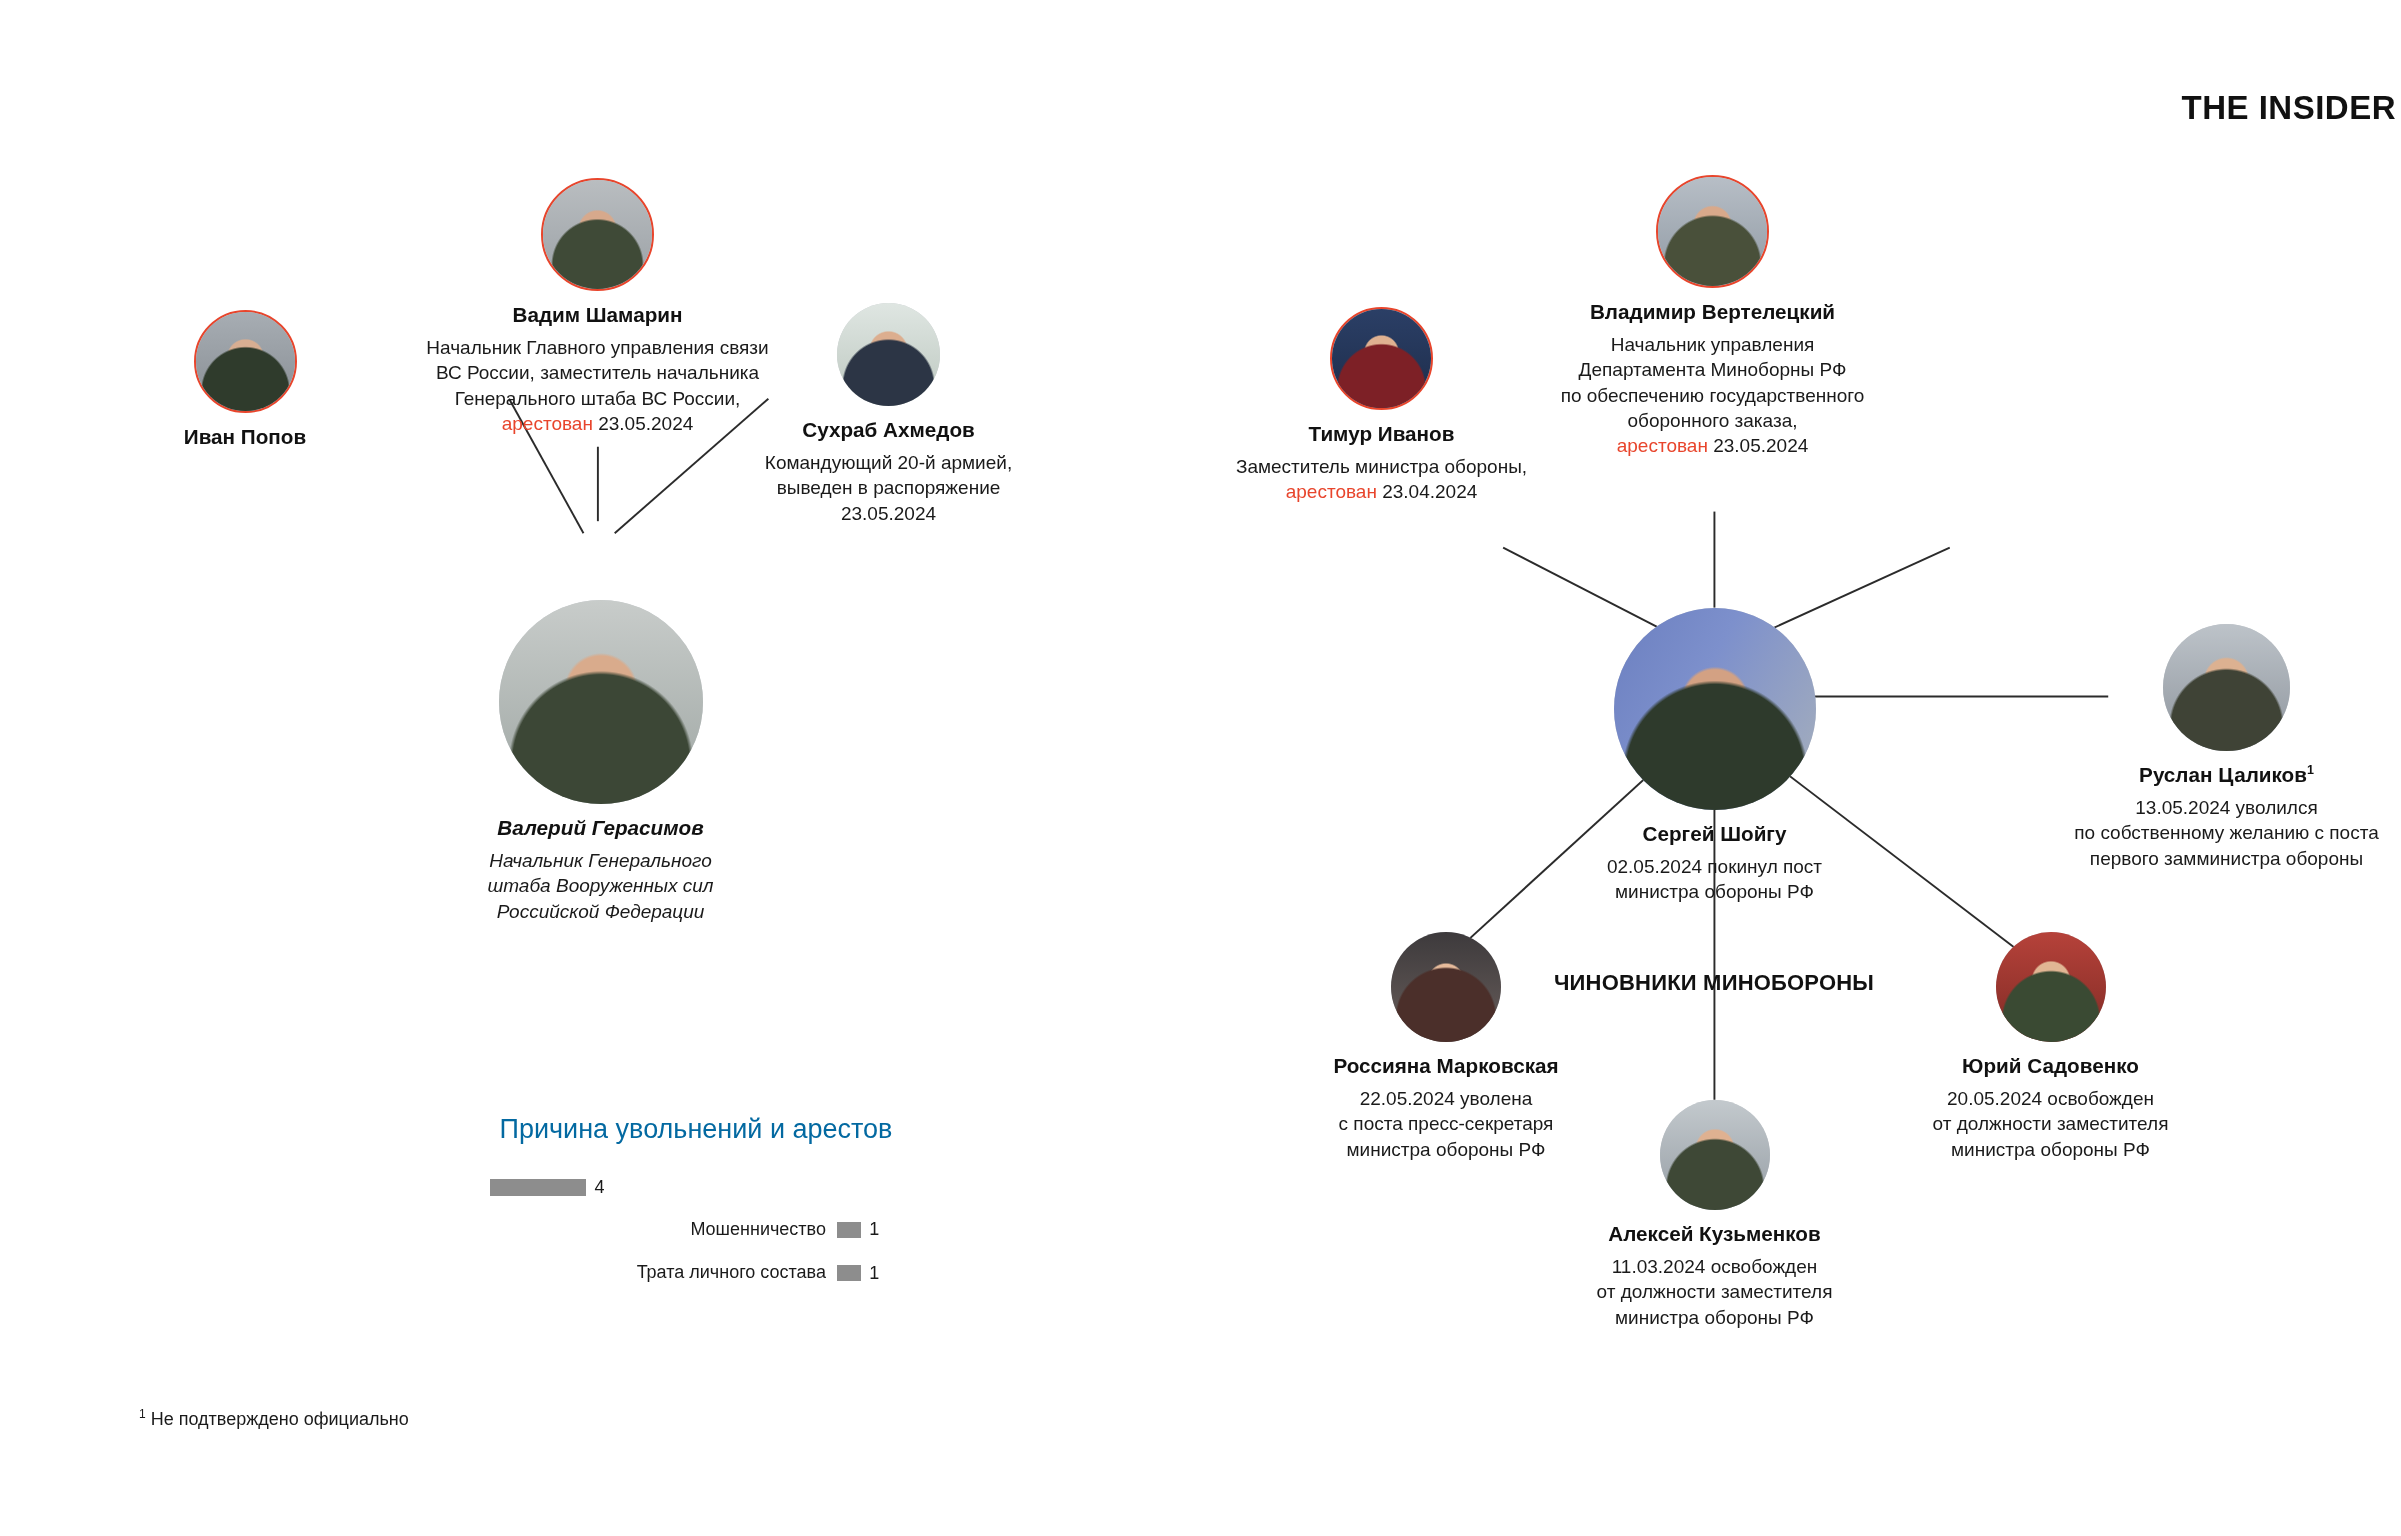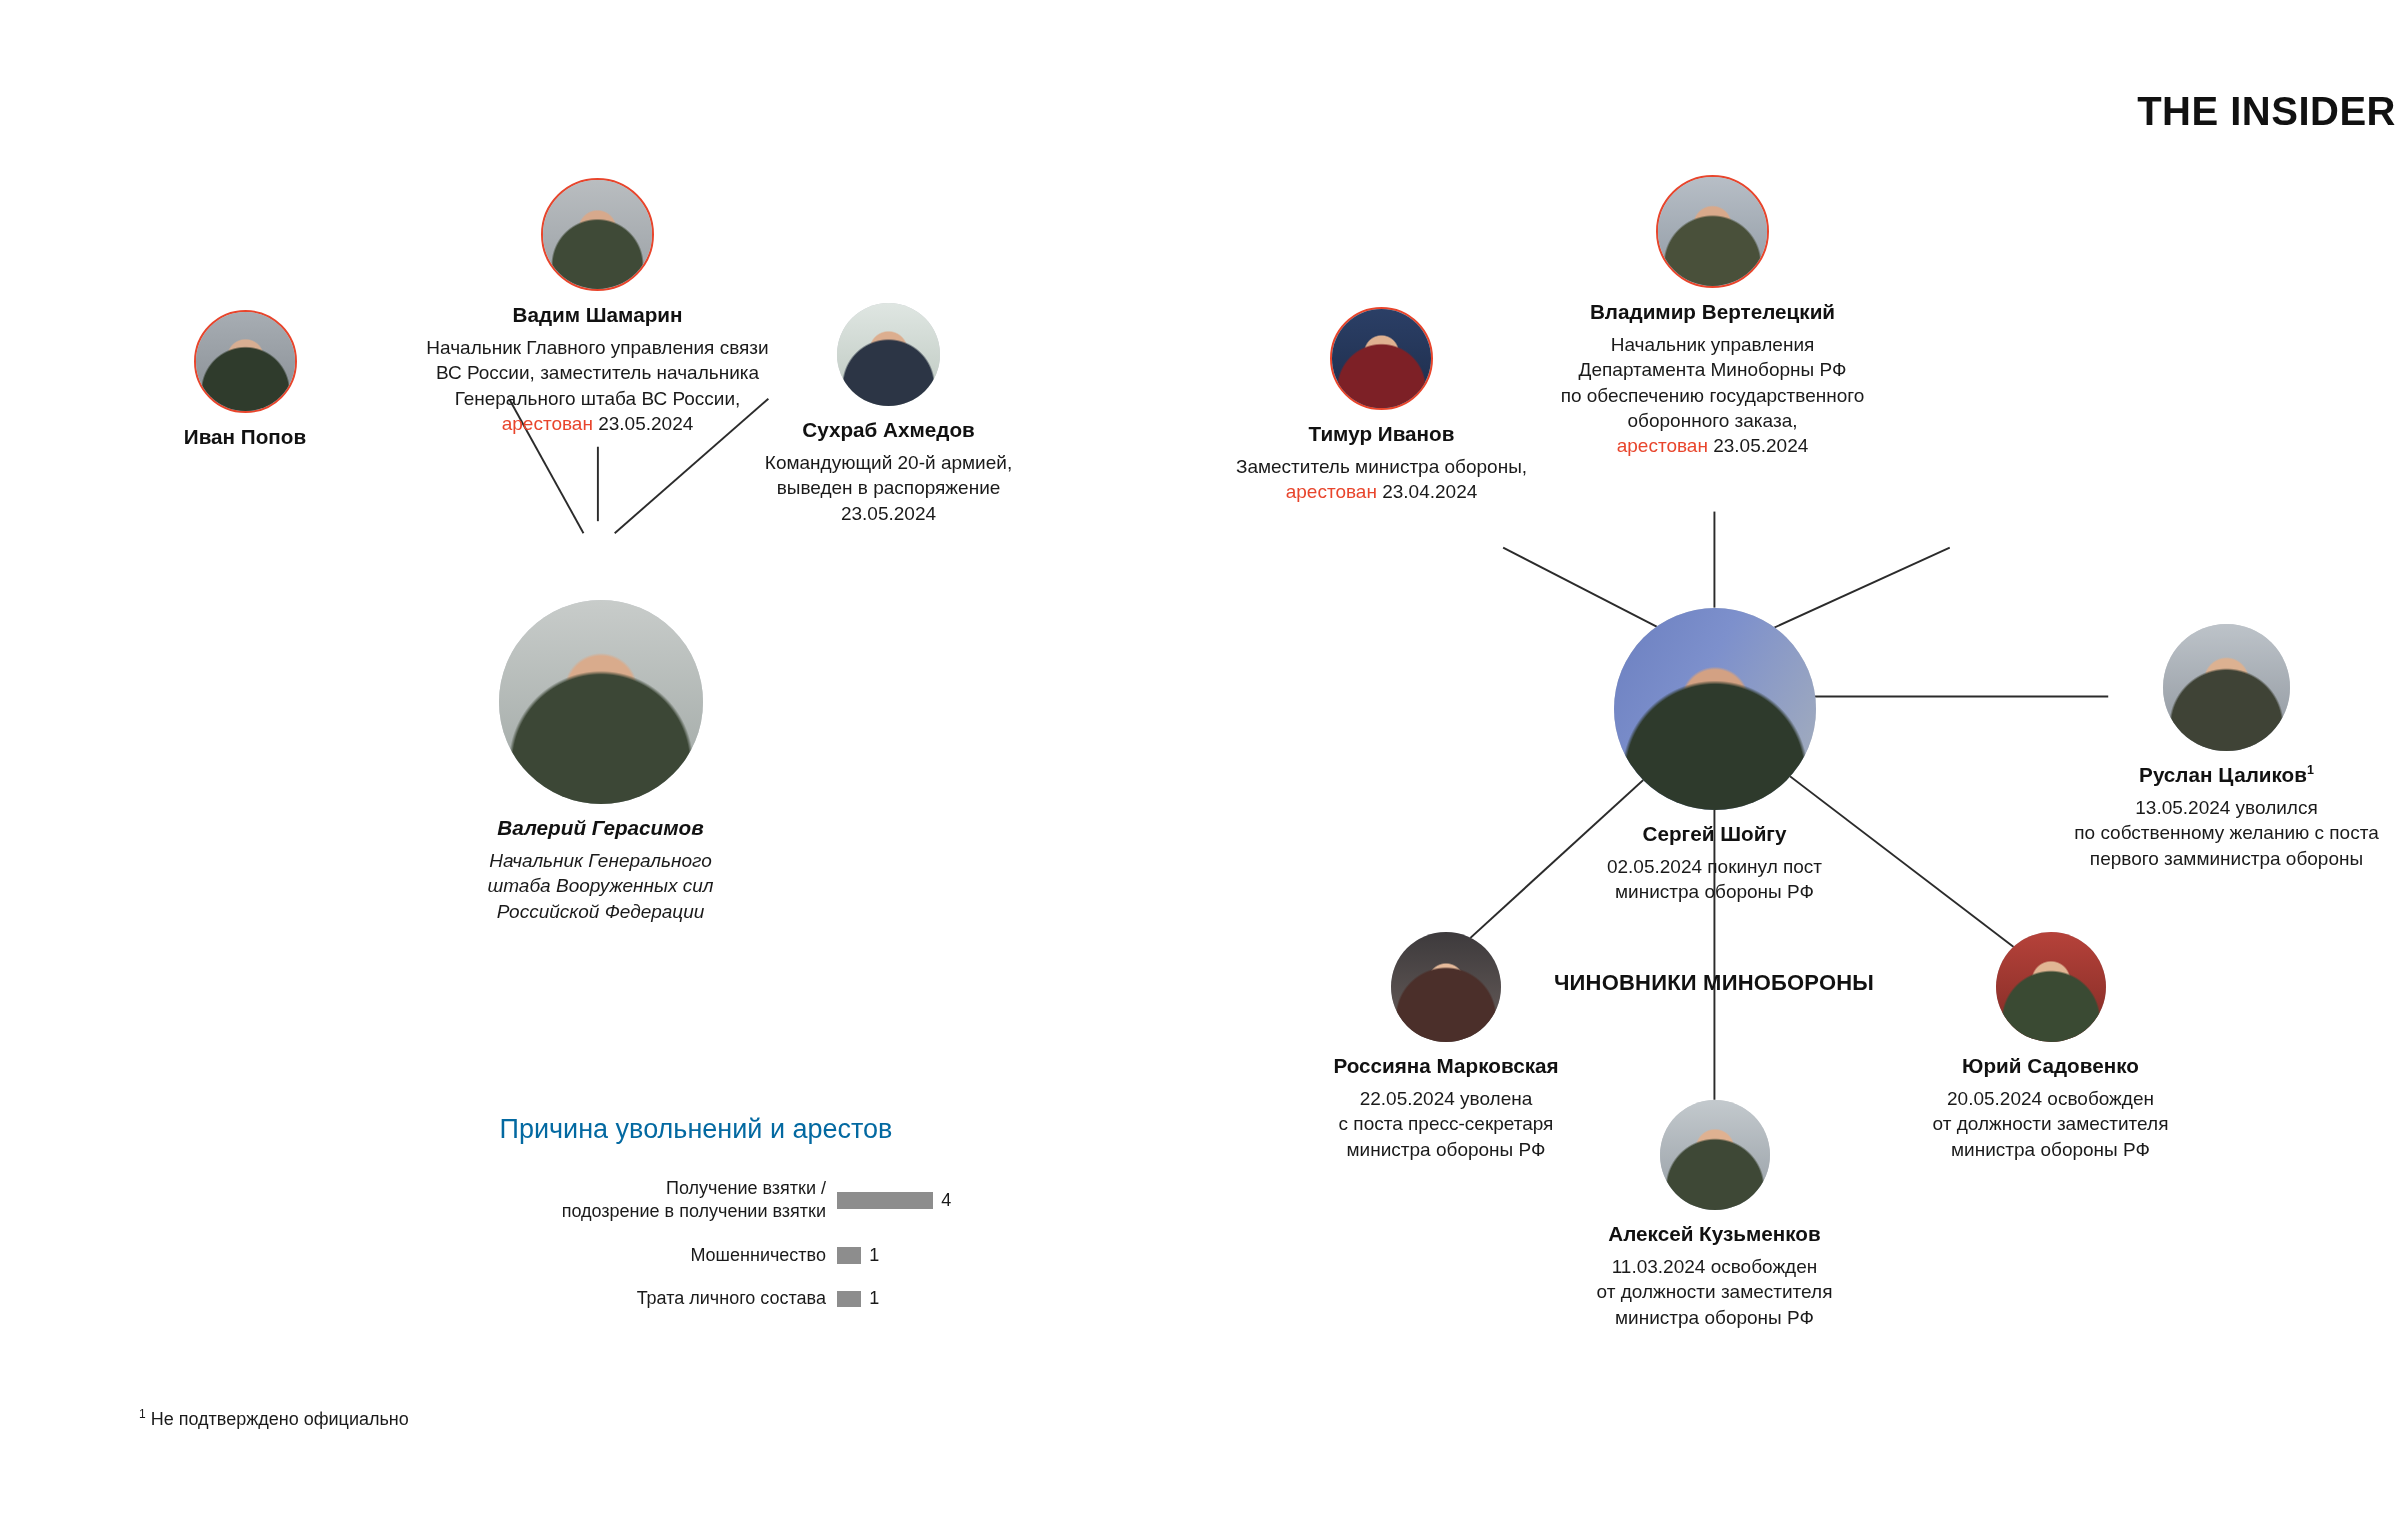--- a/index.html
+++ b/index.html
@@ -25,21 +25,21 @@
     width: 2478px;
     height: 1537px;
     pointer-events: none;
   }
 
   
   .brand {
     position: absolute;
     right: 82px;
     top: 89px;
-    font-size: 40px;
+    font-size: 33px;
     font-weight: bold;
     letter-spacing: 0.5px;
     color: #111111;
   }
 
   
   .node {
     position: absolute;
     text-align: center;
   }
@@ -206,22 +206,20 @@
     <div class="desc"><span>Начальник Генерального
 штаба Вооруженных сил
 Российской Федерации</span></div>
   </div>
 
 
   <div class="chart-title" style="left:336px; top:1114px; width:720px;">Причина увольнений и арестов</div>
 
   <div class="chart" style="left:490px; top:1177px;">
     <div class="chart-row">
-      <div class="chart-label">Получение взятки /
-подозрение в получении взятки</div>
       <div class="chart-bar" style="width:96px;"></div>
       <div class="chart-value">4</div>
     </div>
     <div class="chart-row">
       <div class="chart-label">Мошенничество</div>
       <div class="chart-bar" style="width:24px;"></div>
       <div class="chart-value">1</div>
     </div>
     <div class="chart-row">
       <div class="chart-label">Трата личного состава</div>

